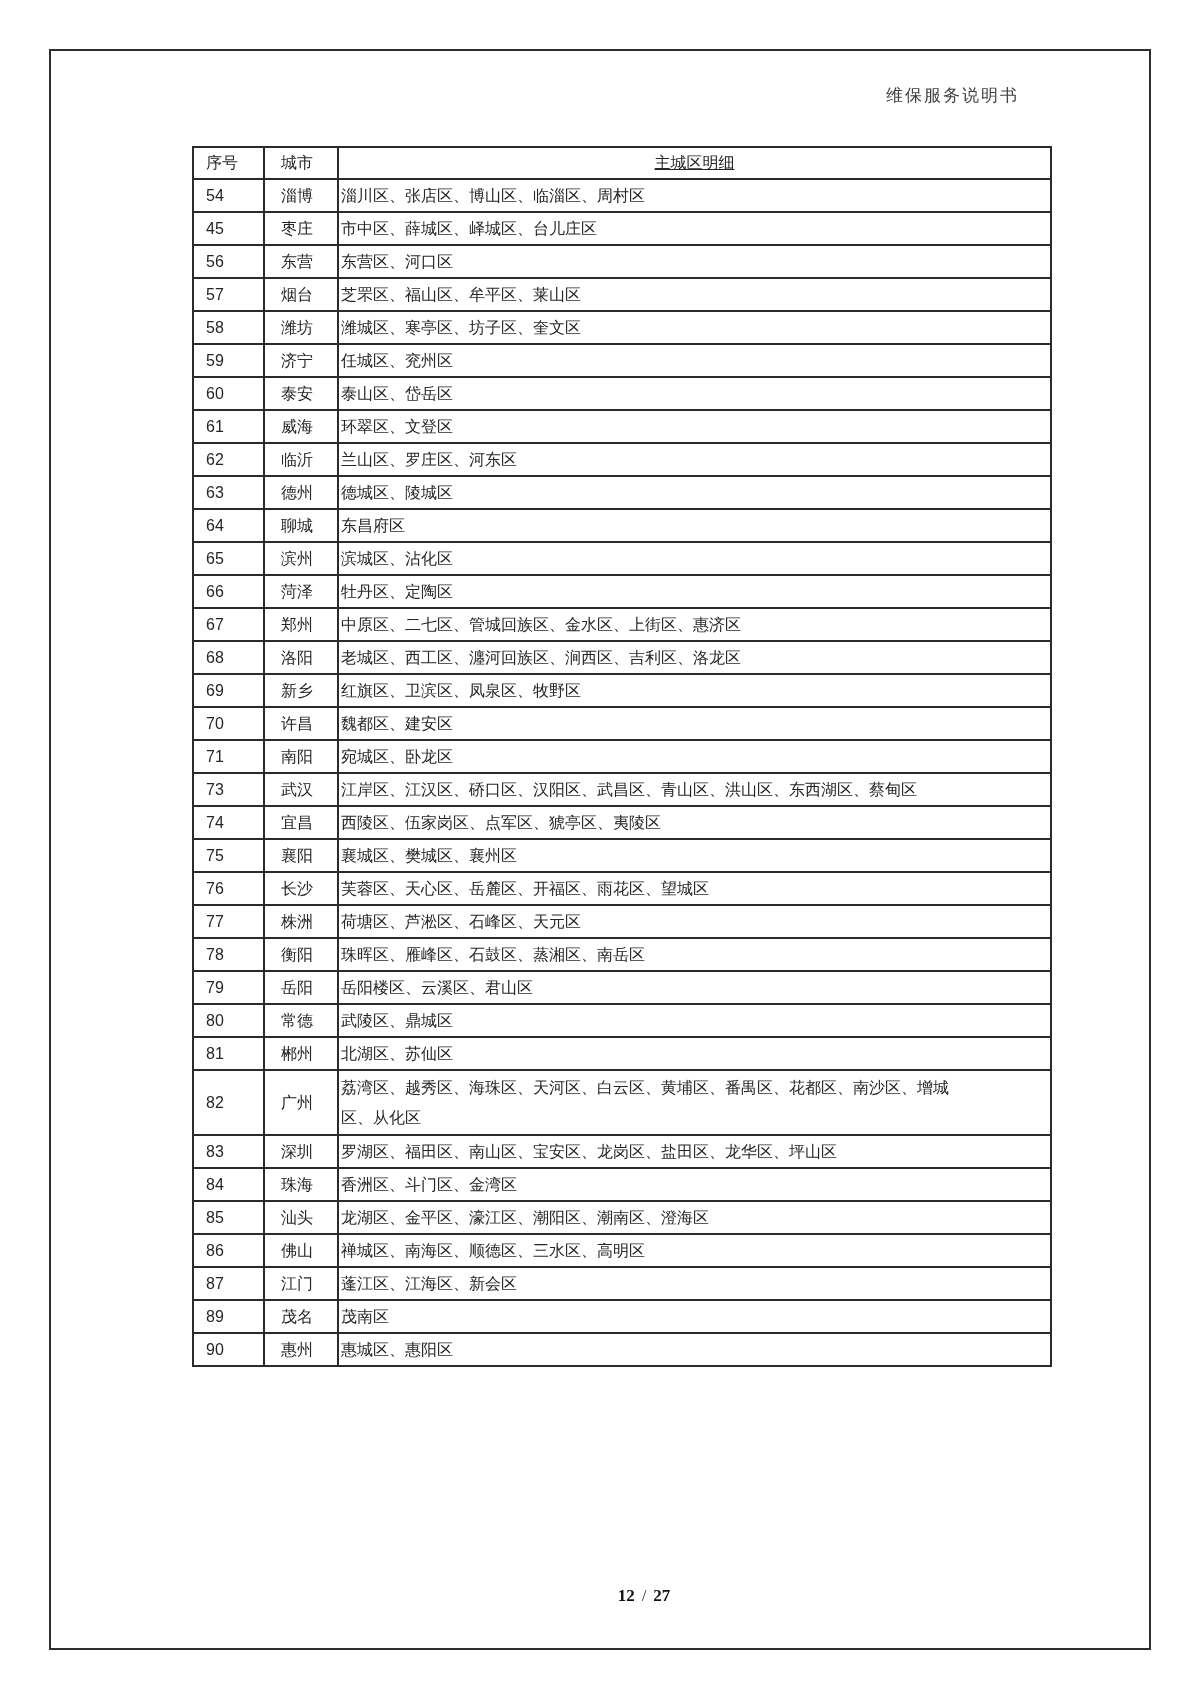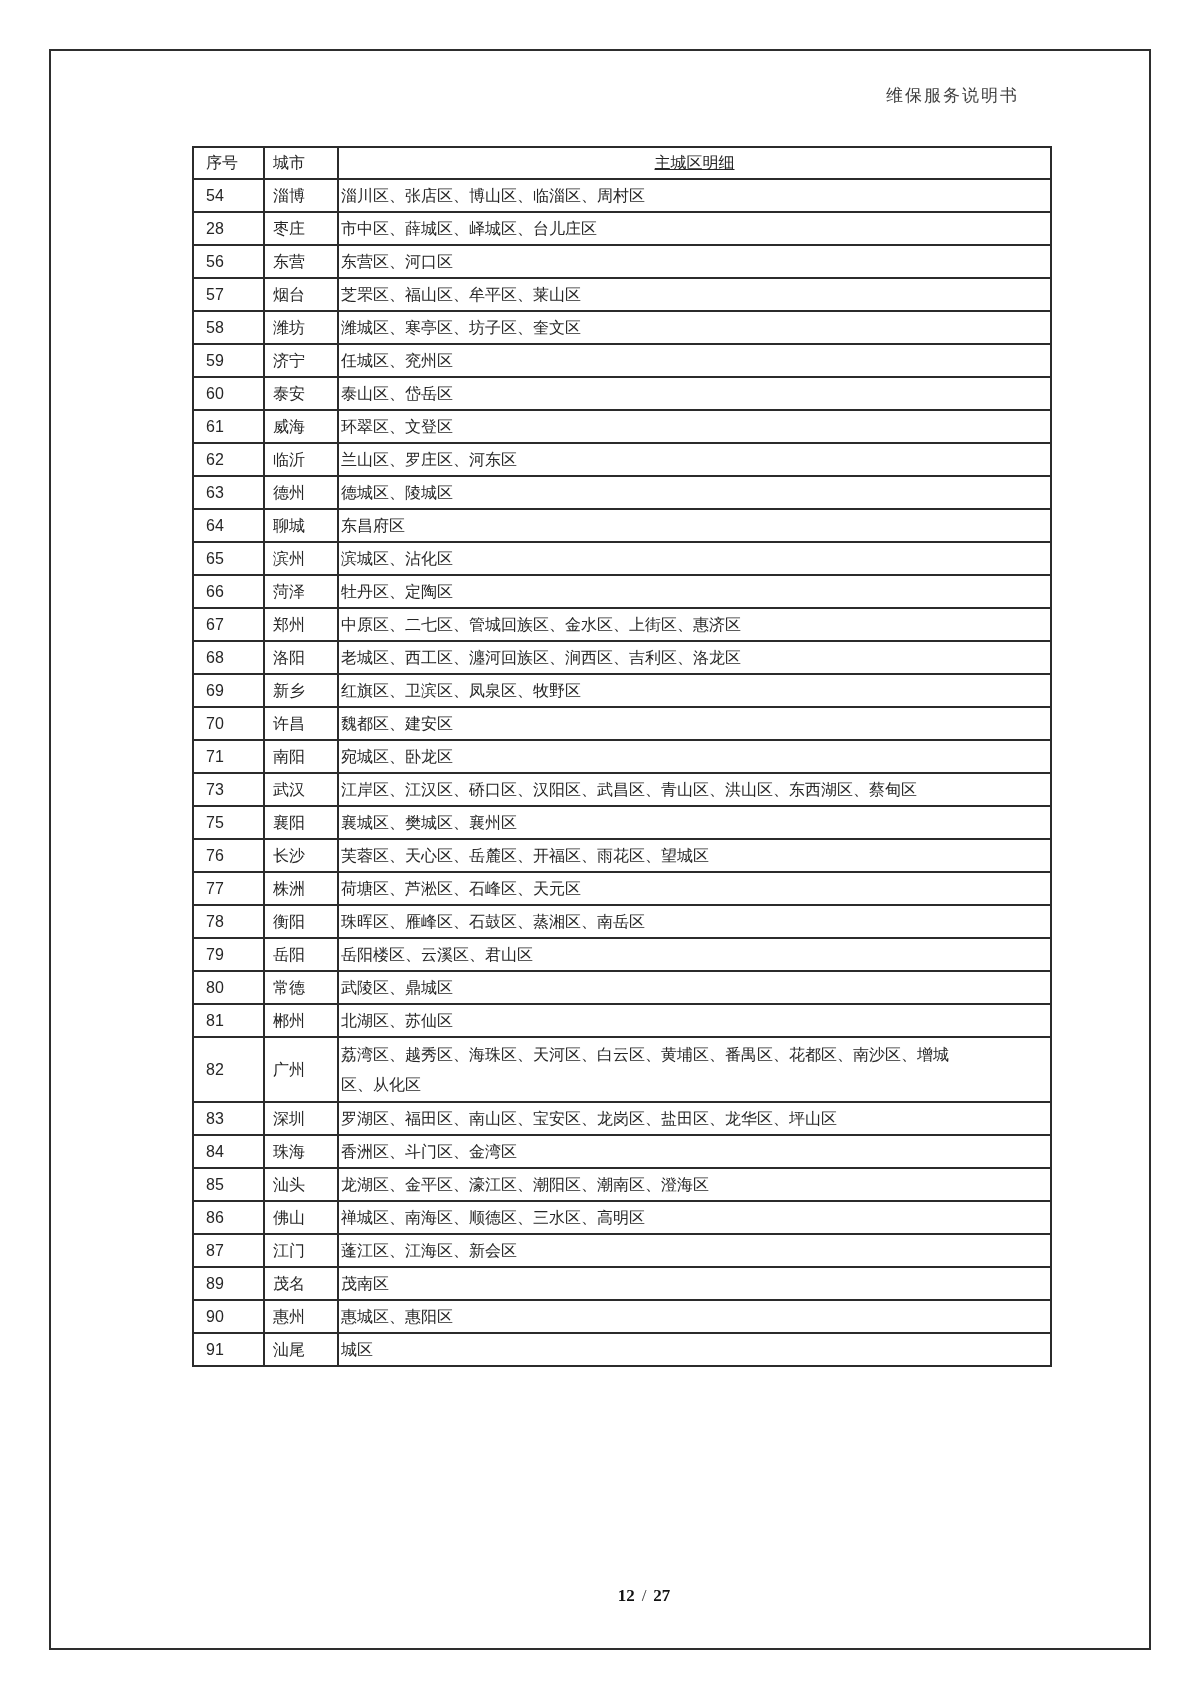--- a/index.html
+++ b/index.html
@@ -52,21 +52,21 @@
     line-height: 30px;
     vertical-align: middle;
     padding: 0;
     color: #262626;
     overflow: hidden;
   }
   .city-table thead tr { height: 31px; margin-top: 16px; }
   .city-table tbody tr { height: 33px; }
   .city-table tbody tr.tall { height: 65px; }
   .city-table th.no,  .city-table td.no   { text-align: left; padding-left: 12px; }
-  .city-table th.city,.city-table td.city { text-align: left; padding-left: 8px; }
+  .city-table th.city,.city-table td.city { text-align: left; padding-left: 16px; }
   .city-table th.detail { text-align: center; text-decoration: underline; }
   .city-table td.districts {
     text-align: left;
     padding-left: 2px;
     padding-right: 8px;
     white-space: pre-line;
   }
   .doc-footer {
     position: absolute;
     top: 1586px;
@@ -106,21 +106,21 @@
         <th class="detail">主城区明细</th>
       </tr>
     </thead>
     <tbody>
         <tr>
           <td class="no">54</td>
           <td class="city">淄博</td>
           <td class="districts">淄川区、张店区、博山区、临淄区、周村区</td>
         </tr>
         <tr>
-          <td class="no">28</td>
+          <td class="no">45</td>
           <td class="city">枣庄</td>
           <td class="districts">市中区、薛城区、峄城区、台儿庄区</td>
         </tr>
         <tr>
           <td class="no">56</td>
           <td class="city">东营</td>
           <td class="districts">东营区、河口区</td>
         </tr>
         <tr>
           <td class="no">57</td>
@@ -194,20 +194,25 @@
         </tr>
         <tr>
           <td class="no">71</td>
           <td class="city">南阳</td>
           <td class="districts">宛城区、卧龙区</td>
         </tr>
         <tr>
           <td class="no">73</td>
           <td class="city">武汉</td>
           <td class="districts">江岸区、江汉区、硚口区、汉阳区、武昌区、青山区、洪山区、东西湖区、蔡甸区</td>
+        </tr>
+        <tr>
+          <td class="no">74</td>
+          <td class="city">宜昌</td>
+          <td class="districts">西陵区、伍家岗区、点军区、猇亭区、夷陵区</td>
         </tr>
         <tr>
           <td class="no">75</td>
           <td class="city">襄阳</td>
           <td class="districts">襄城区、樊城区、襄州区</td>
         </tr>
         <tr>
           <td class="no">76</td>
           <td class="city">长沙</td>
           <td class="districts">芙蓉区、天心区、岳麓区、开福区、雨花区、望城区</td>
@@ -271,24 +276,19 @@
         <tr>
           <td class="no">89</td>
           <td class="city">茂名</td>
           <td class="districts">茂南区</td>
         </tr>
         <tr>
           <td class="no">90</td>
           <td class="city">惠州</td>
           <td class="districts">惠城区、惠阳区</td>
         </tr>
-        <tr>
-          <td class="no">91</td>
-          <td class="city">汕尾</td>
-          <td class="districts">城区</td>
-        </tr>
       </tbody>
   </table>
 
   <div class="doc-footer">
     <span class="pg">12</span><span class="sep">/</span><span class="pg">27</span>
   </div>
 </div>
 
 </body></html>

